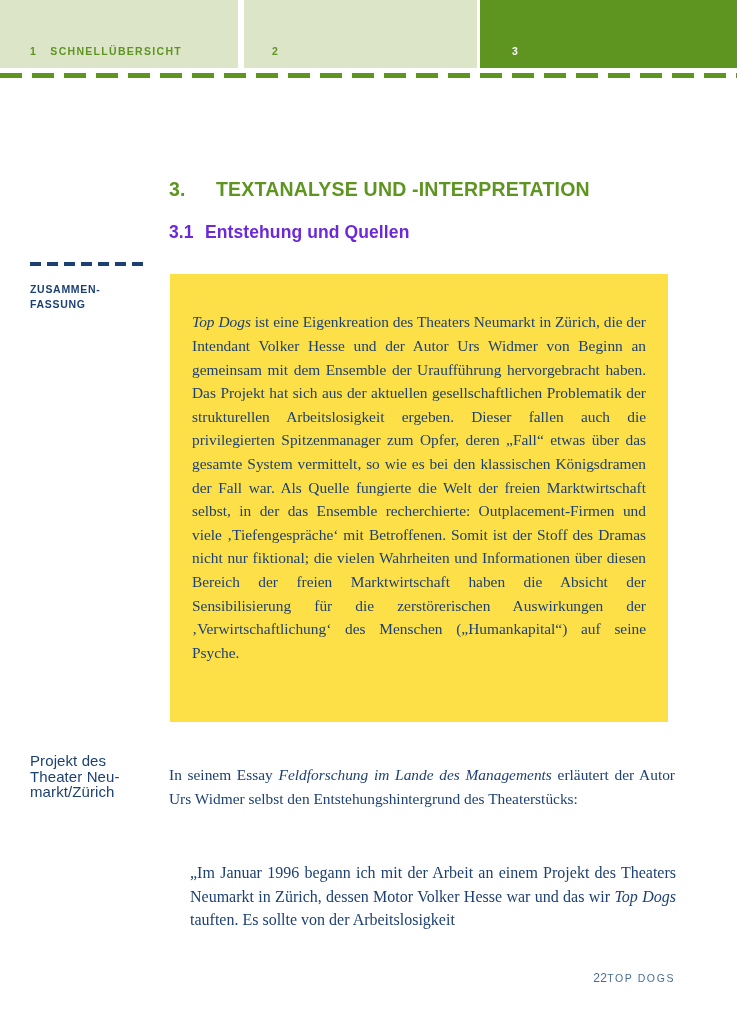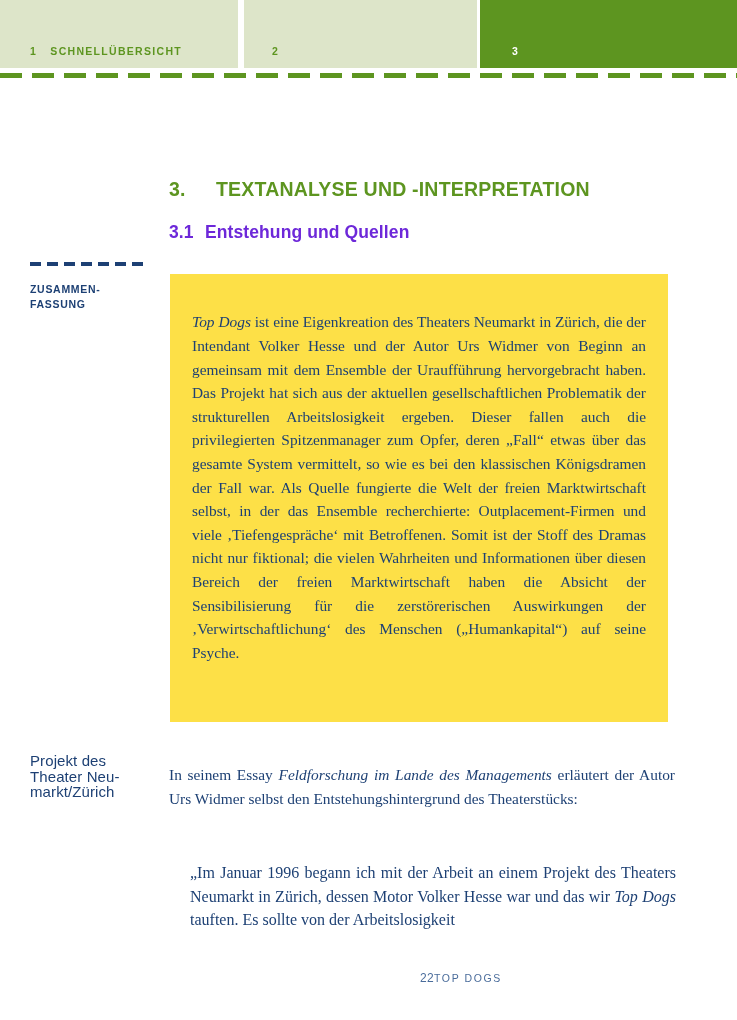--- a/index.html
+++ b/index.html
@@ -188,24 +188,23 @@
   }
   #block-quote .t { font-style: italic; }
 
   
   #footer {
     position: absolute;
     left: 169px;
     top: 971px;
     width: 506px;
     display: flex;
-    justify-content: center;
+    justify-content: flex-end;
     align-items: baseline;
     color: #4a6c9b;
-    margin-left: 39px;
   }
   #footer-page-number {
     font-size: 12px;
     letter-spacing: 0.3px;
   }
   #footer-book-title {
     font-size: 10.5px;
     letter-spacing: 1.6px;
     font-weight: 400;
   }

